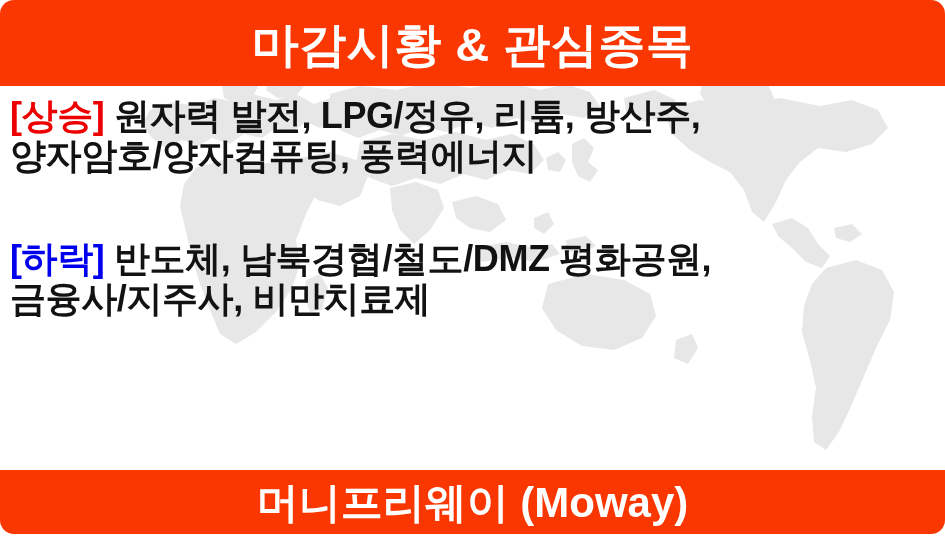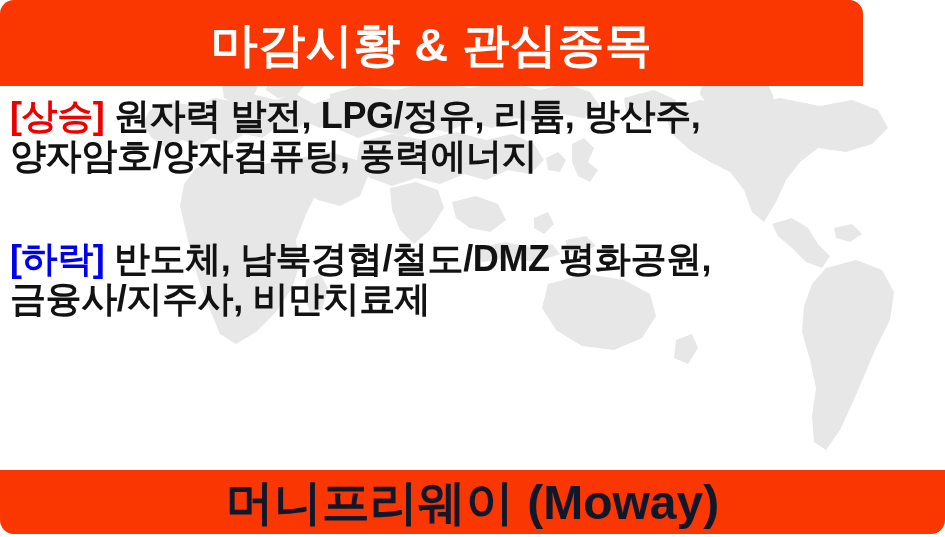--- a/index.html
+++ b/index.html
@@ -34,21 +34,21 @@
     display: block;
     width: 100%;
     height: 100%;
   }
 
   
   #header-bar {
     position: absolute;
     left: 0;
     top: 0;
-    width: 863px;
+    width: 945px;
     height: 86px;
     background: #fa3601;
     border-top-left-radius: 14px;
     border-top-right-radius: 14px;
     z-index: 3;
     display: flex;
     align-items: center;
     justify-content: center;
   }
   #header-title {
@@ -102,22 +102,22 @@
     height: 64px;
     background: #fa3601;
     border-bottom-left-radius: 14px;
     border-bottom-right-radius: 14px;
     z-index: 3;
     display: flex;
     align-items: center;
     justify-content: center;
   }
   #footer-title {
-    color: #0f172a;
-    font-size: 48px;
+    color: #ffffff;
+    font-size: 42px;
     font-weight: 700;
     line-height: 1;
     white-space: nowrap;
     margin-top: 1px;
   }
 </style>
 </head>
 <body>
 
 <div id="card">

